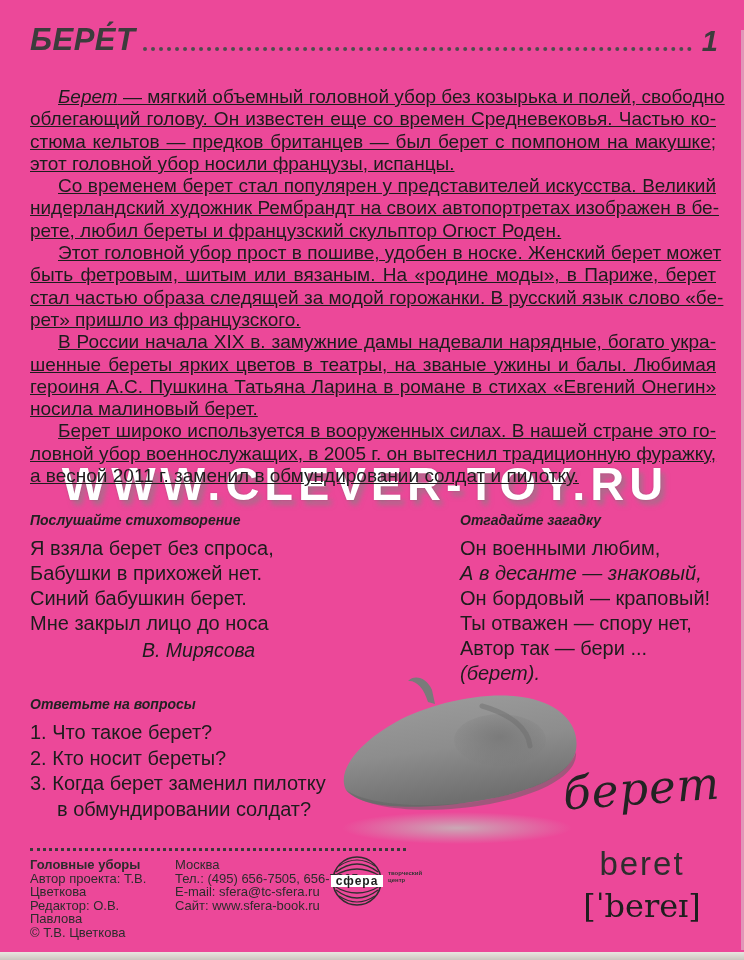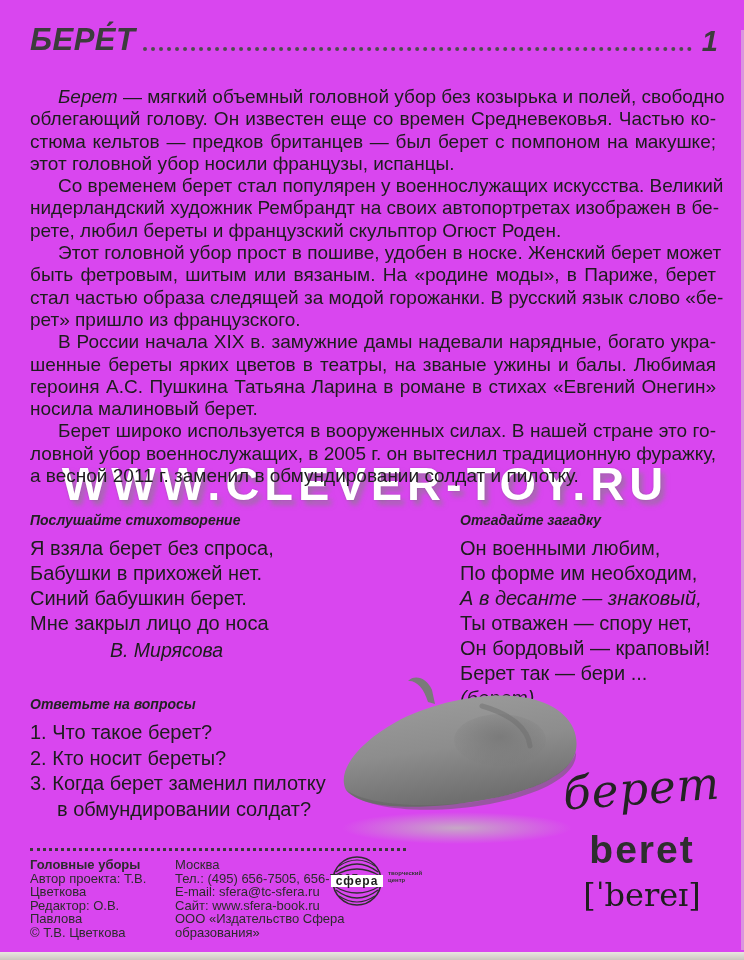--- a/index.html
+++ b/index.html
@@ -1,20 +1,20 @@
 <!DOCTYPE html>
 <html><head>
 <meta charset="utf-8">
 <style>
   * { margin: 0; padding: 0; box-sizing: border-box; }
   html, body { background: #ffffff; }
   #page {
     position: relative;
     width: 744px; height: 960px;
-    background: #d946ef;
+    background: #ec4899;
     font-family: "Liberation Sans", sans-serif;
     color: #1d1d1d;
     overflow: hidden;
   }
   
   .edge-right {
     position: absolute; right: 0; top: 30px; bottom: 10px; width: 3px;
     background: #d9d6d1; opacity: .55;
   }
   .edge-bottom {
@@ -40,21 +40,21 @@
   }
 
   
   .article {
     position: absolute; left: 30px; right: 28px; top: 86px; z-index: 2;
     font-size: 19px;
   }
   .line {
     line-height: 22.3px; height: 22.3px;
     text-align: justify; text-align-last: justify;
-    white-space: nowrap; overflow: visible;
+    white-space: nowrap; overflow: visible; text-decoration: underline;
   }
   .line.end { text-align: center; text-align-last: left; }
   .line.ind { padding-left: 28px; }
   .it { font-style: italic; }
 
   
   .watermark {
     position: absolute; left: 0; right: 14px; top: 456px; z-index: 1;
     text-align: center;
     font-size: 47px; font-weight: bold; letter-spacing: 5px;
@@ -65,21 +65,21 @@
 
   
   .col-heading {
     font-size: 14px; font-weight: bold; font-style: italic;
     margin-bottom: 8px; color: #222;
   }
   .poem   { position: absolute; left: 30px;  top: 512px; width: 380px; }
   .riddle { position: absolute; left: 460px; top: 512px; width: 270px; }
   .vline  { font-size: 20px; line-height: 25px; }
   .poem-author {
-    font-size: 19.5px; font-style: italic; margin: 3px 0 0 80px;
+    font-size: 19.5px; font-style: italic; margin: 3px 0 0 112px;
   }
 
   
   .questions { position: absolute; left: 30px; top: 696px; width: 345px; }
   .q-item { font-size: 20px; line-height: 25.5px; }
   .q-item.cont { padding-left: 27px; }
 
   
   .beret-art { position: absolute; left: 332px; top: 666px; width: 266px; height: 192px; }
 
@@ -88,22 +88,22 @@
     position: absolute; left: 558px; top: 762px; width: 168px;
     text-align: center; z-index: 2;
   }
   .vocab-cursive {
     display: inline-block;
     font-family: "DejaVu Serif", serif; font-style: italic;
     font-size: 45px; color: #232323; transform: rotate(-4deg);
     letter-spacing: 1px;
   }
   .vocab-latin {
-    margin-top: 13px;
-    font-size: 39px; color: #2e2e2e; letter-spacing: 2px; font-weight: bold;
+    margin-top: 30px;
+    font-size: 33px; color: #2e2e2e; letter-spacing: 2px;
   }
   .vocab-transcription {
     margin-top: 4px;
     font-family: "DejaVu Serif", serif; font-size: 32px; color: #1e1e1e;
   }
 
   
   .footer { position: absolute; left: 30px; right: 30px; top: 848px; height: 80px; }
   .footer-dots {
     position: absolute; left: 0; top: 0; width: 376px;
@@ -131,21 +131,21 @@
   </div>
 
   <div class="watermark">WWW.CLEVER-TOY.RU</div>
 
   <div class="article">
     <div class="line ind"><span class="it">Берет</span> <span>— мягкий объемный головной убор без козырька и полей, свободно</span></div>
     <div class="line">облегающий голову. Он известен еще со времен Средневековья. Частью ко-</div>
     <div class="line">стюма кельтов — предков британцев — был берет с помпоном на макушке;</div>
     <div class="line end">этот головной убор носили французы, испанцы.</div>
 
-    <div class="line ind">Со временем берет стал популярен у военнослужащих искусства. Великий</div>
+    <div class="line ind">Со временем берет стал популярен у представителей искусства. Великий</div>
     <div class="line">нидерландский художник Рембрандт на своих автопортретах изображен в бе-</div>
     <div class="line end">рете, любил береты и французский скульптор Огюст Роден.</div>
 
     <div class="line ind">Этот головной убор прост в пошиве, удобен в носке. Женский берет может</div>
     <div class="line">быть фетровым, шитым или вязаным. На «родине моды», в Париже, берет</div>
     <div class="line">стал частью образа следящей за модой горожанки. В русский язык слово «бе-</div>
     <div class="line end">рет» пришло из французского.</div>
 
     <div class="line ind">В России начала XIX в. замужние дамы надевали нарядные, богато укра-</div>
     <div class="line">шенные береты ярких цветов в театры, на званые ужины и балы. Любимая</div>
@@ -162,25 +162,24 @@
     <div class="vline">Я взяла берет без спроса,</div>
     <div class="vline">Бабушки в прихожей нет.</div>
     <div class="vline">Синий бабушкин берет.</div>
     <div class="vline">Мне закрыл лицо до носа</div>
     <div class="poem-author">В. Мирясова</div>
   </div>
 
   <div class="riddle">
     <div class="col-heading">Отгадайте загадку</div>
     <div class="vline">Он военными любим,</div>
-    <div class="vline">По форме им необходим,</div>
     <div class="vline it">А в десанте — знаковый,</div>
+    <div class="vline">Он бордовый — краповый!</div>
     <div class="vline">Ты отважен — спору нет,</div>
-    <div class="vline">Он бордовый — краповый!</div>
-    <div class="vline"><span>Берет так — бери ...</span> <span class="it">(берет).</span></div>
+    <div class="vline"><span>Автор так — бери ...</span> <span class="it">(берет).</span></div>
   </div>
 
   <div class="questions">
     <div class="col-heading">Ответьте на вопросы</div>
     <div class="q-item">1. Что такое берет?</div>
     <div class="q-item">2. Кто носит береты?</div>
     <div class="q-item">3. Когда берет заменил пилотку</div>
     <div class="q-item cont">в обмундировании солдат?</div>
   </div>
 
@@ -225,21 +224,20 @@
       <div class="b">Головные уборы</div>
       <div>Автор проекта: Т.В. Цветкова</div>
       <div>Редактор: О.В. Павлова</div>
       <div>© Т.В. Цветкова</div>
     </div>
     <div class="footer-col f-mid">
       <div>Москва</div>
       <div>Тел.: (495) 656-7505, 656-7205</div>
       <div>E-mail: sfera@tc-sfera.ru</div>
       <div>Сайт: www.sfera-book.ru</div>
-      <div>ООО «Издательство Сфера образования»</div>
     </div>
     <div class="f-logo">
       <svg width="54" height="54" viewBox="0 0 54 54" xmlns="http://www.w3.org/2000/svg">
         <circle cx="27" cy="27" r="24" fill="none" stroke="#2f2f2f" stroke-width="1.6"></circle>
         <path d="M6,18 Q27,2 48,18" fill="none" stroke="#2f2f2f" stroke-width="1.3"></path>
         <path d="M9,12 Q27,0 45,12" fill="none" stroke="#2f2f2f" stroke-width="1.2"></path>
         <path d="M4,22 Q27,8 50,22" fill="none" stroke="#2f2f2f" stroke-width="1.3"></path>
         <path d="M6,36 Q27,52 48,36" fill="none" stroke="#2f2f2f" stroke-width="1.3"></path>
         <path d="M9,42 Q27,54 45,42" fill="none" stroke="#2f2f2f" stroke-width="1.2"></path>
         <path d="M4,32 Q27,46 50,32" fill="none" stroke="#2f2f2f" stroke-width="1.3"></path>

